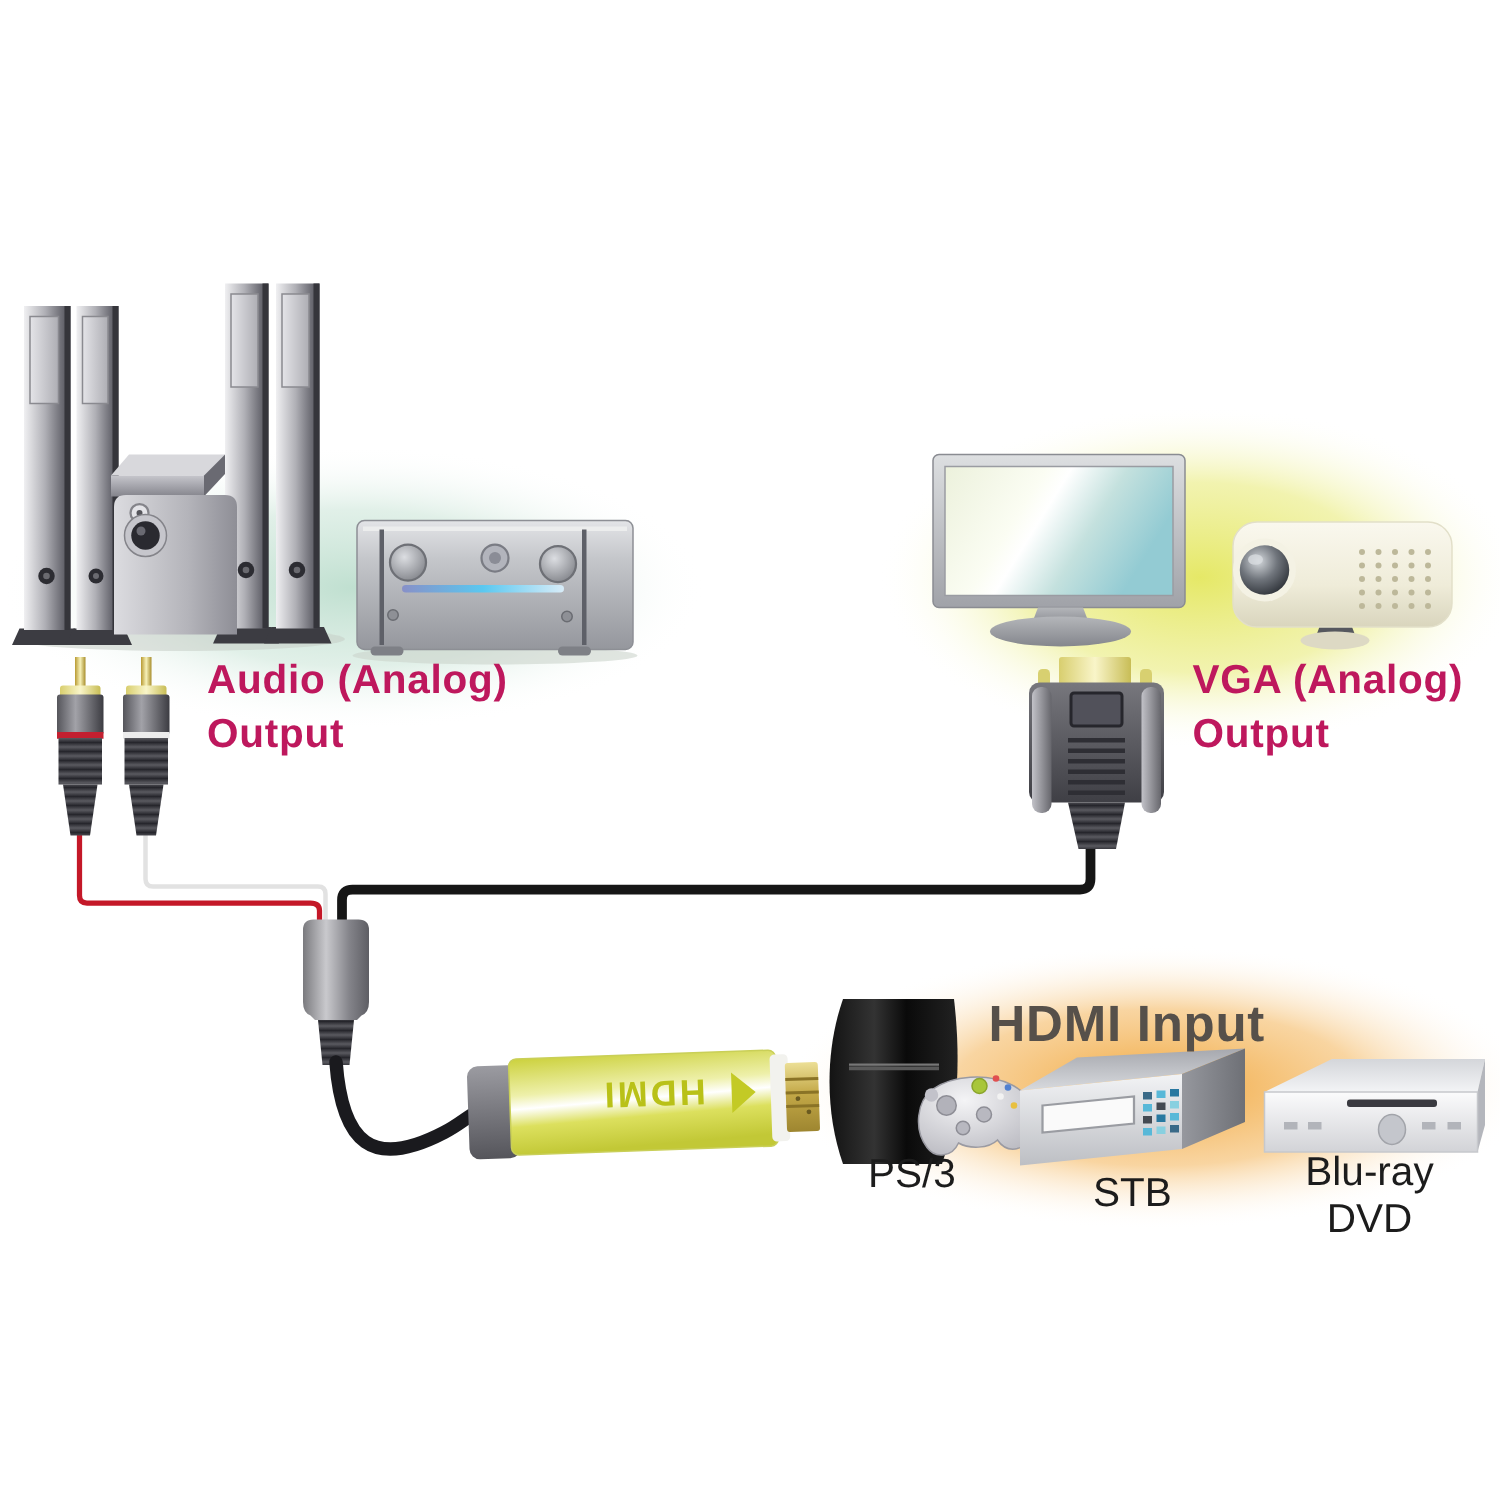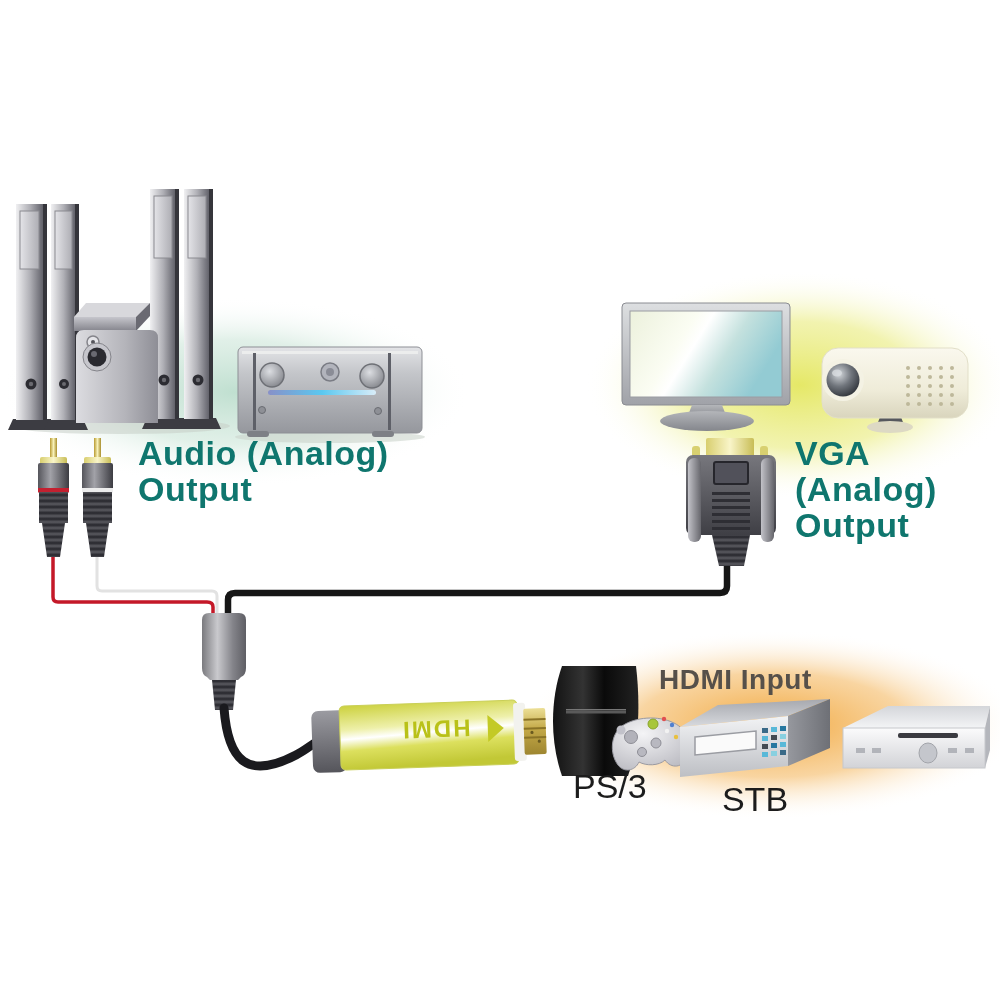--- a/index.html
+++ b/index.html
@@ -1,22 +1,22 @@
 <!DOCTYPE html>
 <html><head>
 <meta charset="utf-8">
 <style>
   html,body{margin:0;padding:0;background:#ffffff;}
   #stage{position:relative;width:1000px;height:1000px;background:#ffffff;overflow:hidden;
          font-family:"Liberation Sans",sans-serif;}
   #scene{position:absolute;left:0;top:0;}
   .lbl{position:absolute;white-space:pre-line;}
-  .lbl-gray{font-weight:bold;font-size:34px;line-height:36px;color:#0f766e;letter-spacing:0.5px;}
-  .lbl-hdmi-input{font-weight:bold;font-size:28px;color:#56504a;letter-spacing:0.5px;}
-  .lbl-device{font-size:34px;color:#1c1c1c;text-align:center;}
+  .lbl-gray{font-weight:bold;font-size:27px;line-height:36px;color:#be185d;letter-spacing:0.5px;}
+  .lbl-hdmi-input{font-weight:bold;font-size:34px;color:#56504a;letter-spacing:0.5px;}
+  .lbl-device{font-size:27px;color:#1c1c1c;text-align:center;}
 </style>
 </head>
 <body>
 
 <div id="stage">
 
 <svg id="scene" width="1000" height="1000" viewBox="0 0 1000 1000">
   <defs>
     <radialGradient id="gGreen" cx="50%" cy="50%" r="50%">
       <stop offset="0%" stop-color="#b9dccb" stop-opacity="0.9"></stop>
@@ -412,14 +412,15 @@
   </g>
 </svg>
 
 <div class="lbl lbl-gray" style="left:138px;top:435px;width:280px;">Audio (Analog)
 Output</div>
 <div class="lbl lbl-gray" style="left:795px;top:435px;width:210px;">VGA (Analog)
 Output</div>
 <div class="lbl lbl-hdmi-input" style="left:659px;top:664px;">HDMI Input</div>
 <div class="lbl lbl-device" style="left:573px;top:767px;width:70px;">PS/3</div>
 <div class="lbl lbl-device" style="left:720px;top:780px;width:70px;">STB</div>
+<div class="lbl lbl-device" style="left:838px;top:766px;width:150px;">Blu-ray DVD</div>
 
 </div>
 
 </body></html>

